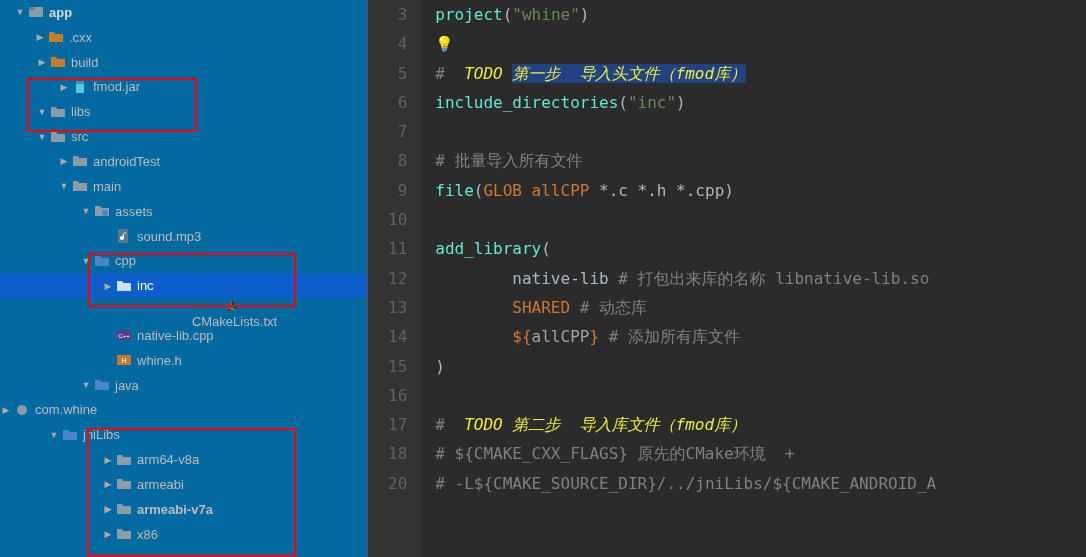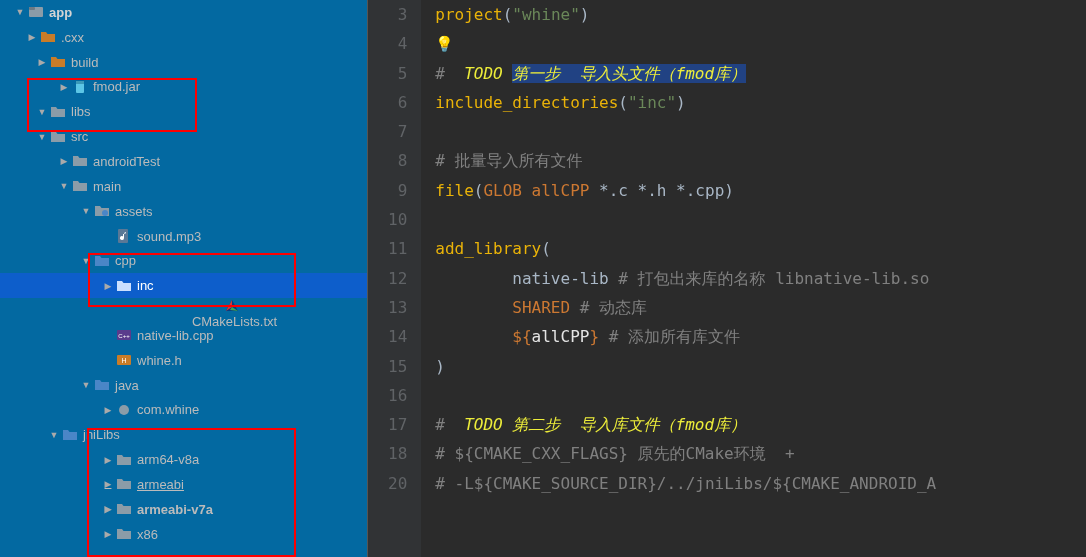--- a/index.html
+++ b/index.html
@@ -83,26 +83,26 @@
 .code-area {
   flex: 1;
   padding-left: 14px;
   overflow: hidden;
 }
 .code-line {
   height: 29.3px;
   line-height: 29.3px;
   white-space: pre;
 }
-.tk-fn { color: #eab308; margin-top: 30px; }
+.tk-fn { color: #5eead4; margin-top: 30px; }
 .tk-str { color: #6a8759; }
 .tk-comment { color: #808080; }
 .tk-todo { color: #eded3a; font-style: italic; }
 .tk-keyword { color: #cc7832; }
-.tk-var { color: #e5e5e5; }
+.tk-var { color: #a3a3a3; }
 .tk-plain { color: #a9b7c6; }
 .sel-bg { background: #214283; }
 .bulb {
   color: #ffd966;
   font-size: 15px;
 }
 </style>
 </head>
 <body>
 
@@ -111,21 +111,21 @@
       <div class="tree-row" style="padding-left: 14px;">
         <span class="arrow expanded"></span>
         <span class="ficon">
           <svg viewBox="0 0 16 16">
             <rect x="1" y="3" width="14" height="10" rx="1" fill="#8b9ca8"></rect>
             <rect x="1" y="3" width="6" height="3" rx="1" fill="#6c7a84"></rect>
           </svg>
         </span>
         <span class="tree-label bold">app</span>
       </div>
-      <div class="tree-row" style="padding-left: 26px;">
+      <div class="tree-row" style="padding-left: 34px;">
         <span class="arrow collapsed"></span>
         <span class="ficon">
           <svg viewBox="0 0 16 16">
             <path d="M1 3h5l1.5 2H15v8H1z" fill="#c97c28"></path>
           </svg>
         </span>
         <span class="tree-label">.cxx</span>
       </div>
       <div class="tree-row" style="padding-left: 36px;">
         <span class="arrow collapsed"></span>
@@ -253,21 +253,21 @@
       </div>
       <div class="tree-row" style="padding-left: 80px;">
         <span class="arrow expanded"></span>
         <span class="ficon">
           <svg viewBox="0 0 16 16">
             <path d="M1 3h5l1.5 2H15v8H1z" fill="#4a86c7"></path>
           </svg>
         </span>
         <span class="tree-label">java</span>
       </div>
-      <div class="tree-row" style="padding-left: 102px;">
+      <div class="tree-row" style="">
         <span class="arrow collapsed"></span>
         <span class="ficon">
           <svg viewBox="0 0 16 16">
             <circle cx="8" cy="8" r="5" fill="#8b9ca8"></circle>
           </svg>
         </span>
         <span class="tree-label">com.whine</span>
       </div>
       <div class="tree-row" style="padding-left: 48px;">
         <span class="arrow expanded"></span>
@@ -280,21 +280,21 @@
       </div>
       <div class="tree-row" style="padding-left: 102px; text-align: right;">
         <span class="arrow collapsed"></span>
         <span class="ficon">
           <svg viewBox="0 0 16 16">
             <path d="M1 3h5l1.5 2H15v8H1z" fill="#8b9ca8"></path>
           </svg>
         </span>
         <span class="tree-label">arm64-v8a</span>
       </div>
-      <div class="tree-row" style="padding-left: 102px; text-decoration: underline;">
+      <div class="tree-row" style="padding-left: 102px;">
         <span class="arrow collapsed"></span>
         <span class="ficon">
           <svg viewBox="0 0 16 16">
             <path d="M1 3h5l1.5 2H15v8H1z" fill="#8b9ca8"></path>
           </svg>
         </span>
         <span class="tree-label">armeabi</span>
       </div>
       <div class="tree-row" style="padding-left: 102px; font-weight: bold;">
         <span class="arrow collapsed"></span>

